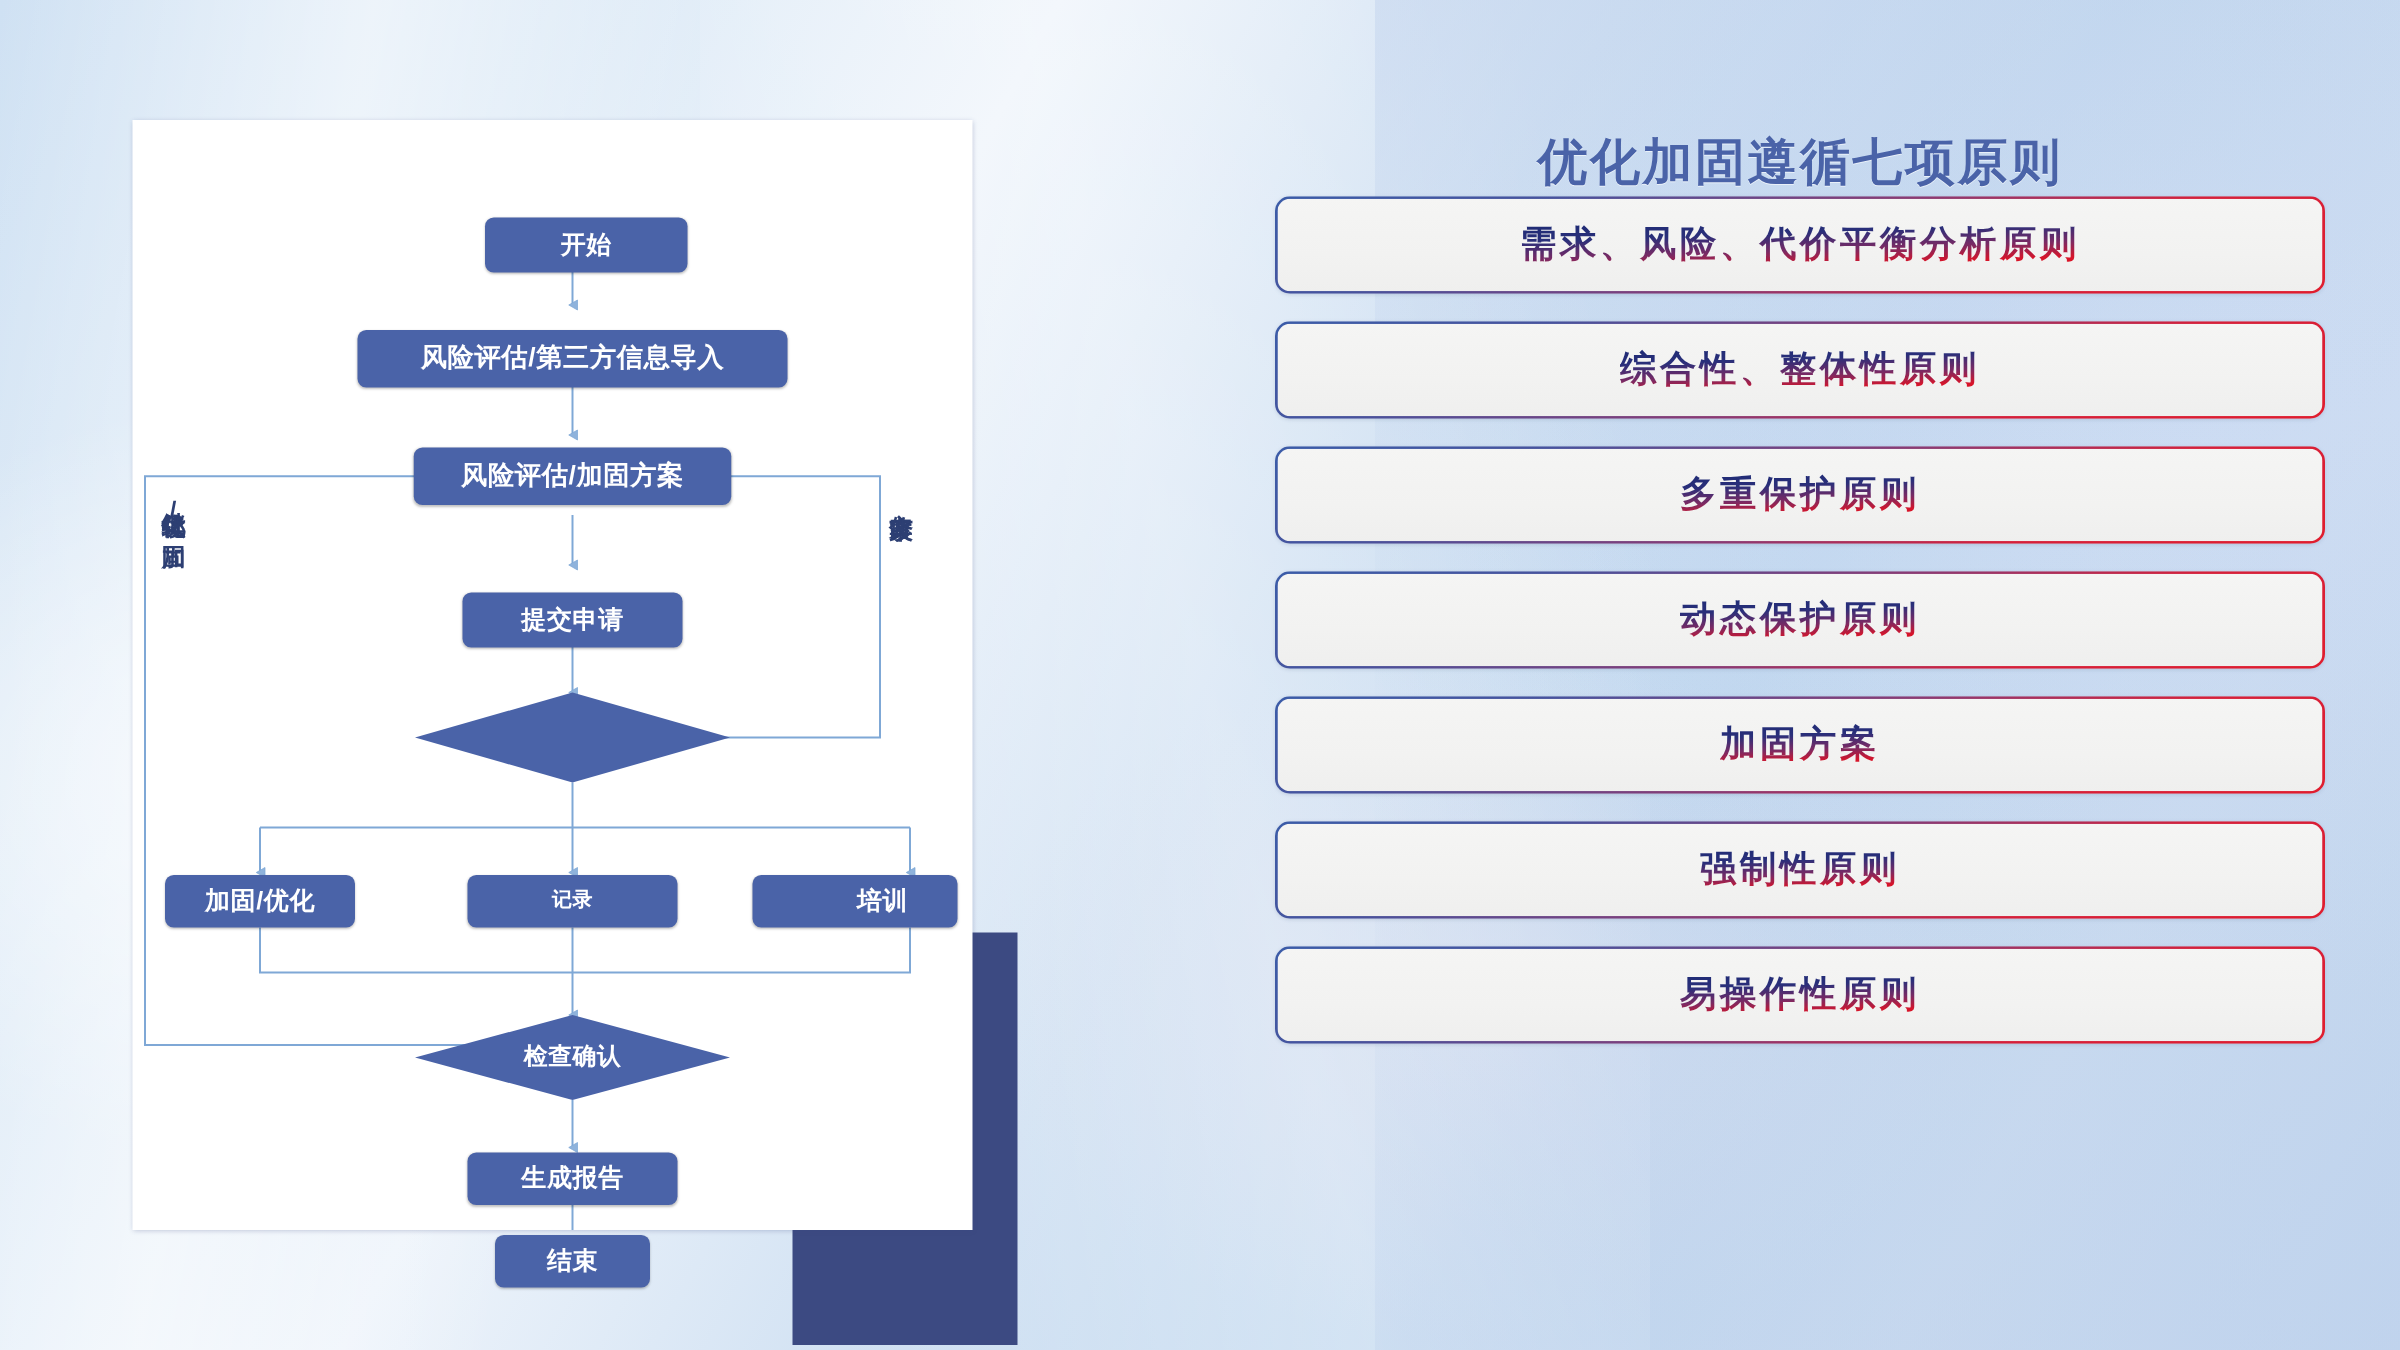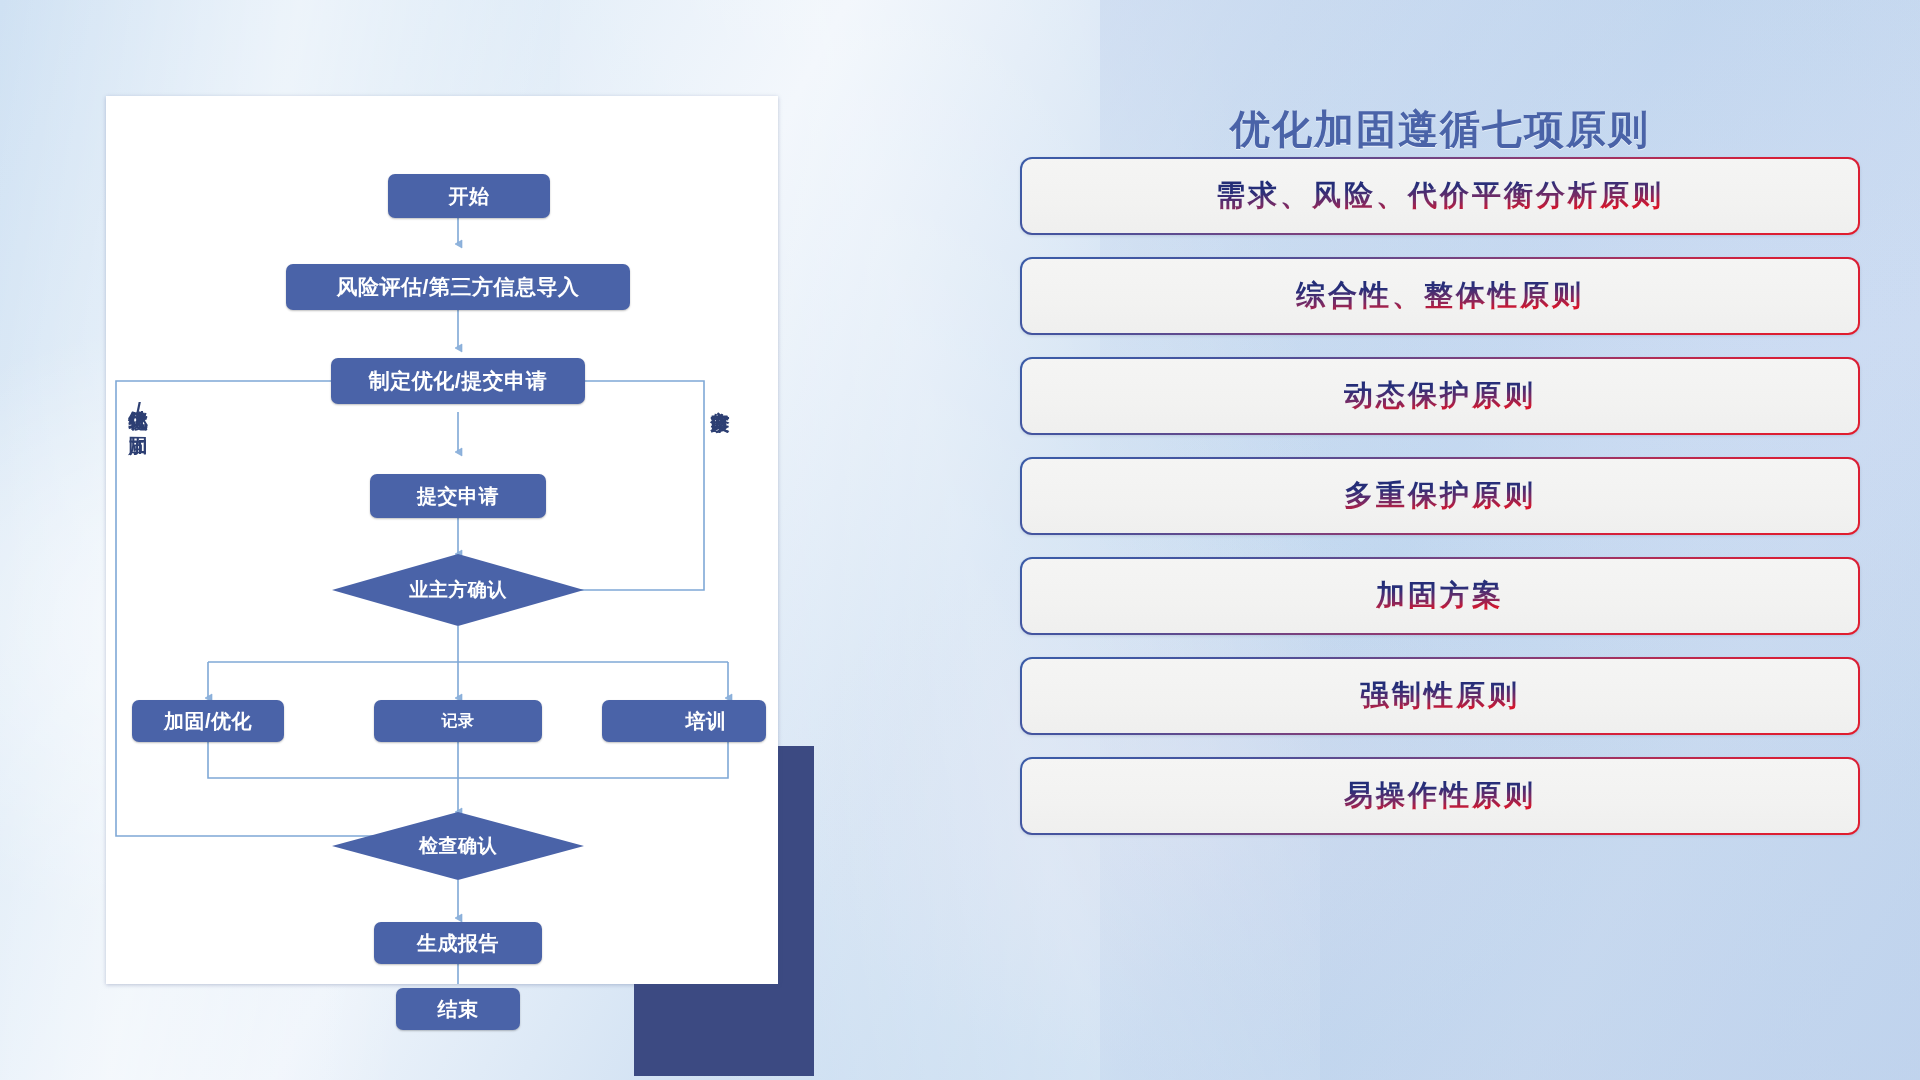--- a/index.html
+++ b/index.html
@@ -123,30 +123,27 @@
 
     <div class="node proc" style="left:282px;top:78px;width:162px;height:44px;font-size:20px;">
       <span>开始</span>
     </div>
 
     <div class="node proc" style="left:180px;top:168px;width:344px;height:46px;font-size:21px;">
       <span>风险评估/第三方信息导入</span>
     </div>
 
     <div class="node proc" style="left:225px;top:262px;width:254px;height:46px;font-size:21px;">
-      <span>制定优化/提交申请</span>
+      <span>风险评估/加固方案</span>
     </div>
 
     <div class="node proc" style="left:264px;top:378px;width:176px;height:44px;font-size:20px;">
       <span>提交申请</span>
     </div>
 
-    <div class="node dec" style="left:226px;top:458px;width:252px;height:72px;font-size:19px;">
-      <span class="dec-label">业主方确认</span>
-    </div>
 
     <div class="node proc" style="left:26px;top:604px;width:152px;height:42px;font-size:20px;">
       <span>加固/优化</span>
     </div>
 
     <div class="node proc" style="left:268px;top:604px;width:168px;height:42px;font-size:16px;">
       <span>记录</span>
     </div>
 
     <div class="node proc" style="left:496px;top:604px;width:164px;height:42px;font-size:20px;padding-left:44px;">
@@ -181,24 +178,24 @@
   <div id="principles-title">优化加固遵循七项原则</div>
 
   <div id="principle-list">
     <div class="principle">
       <span class="principle-text">需求、风险、代价平衡分析原则</span>
     </div>
     <div class="principle">
       <span class="principle-text">综合性、整体性原则</span>
     </div>
     <div class="principle">
+      <span class="principle-text">多重保护原则</span>
+    </div>
+    <div class="principle">
       <span class="principle-text">动态保护原则</span>
-    </div>
-    <div class="principle">
-      <span class="principle-text">多重保护原则</span>
     </div>
     <div class="principle">
       <span class="principle-text">加固方案</span>
     </div>
     <div class="principle">
       <span class="principle-text">强制性原则</span>
     </div>
     <div class="principle">
       <span class="principle-text">易操作性原则</span>
     </div>

